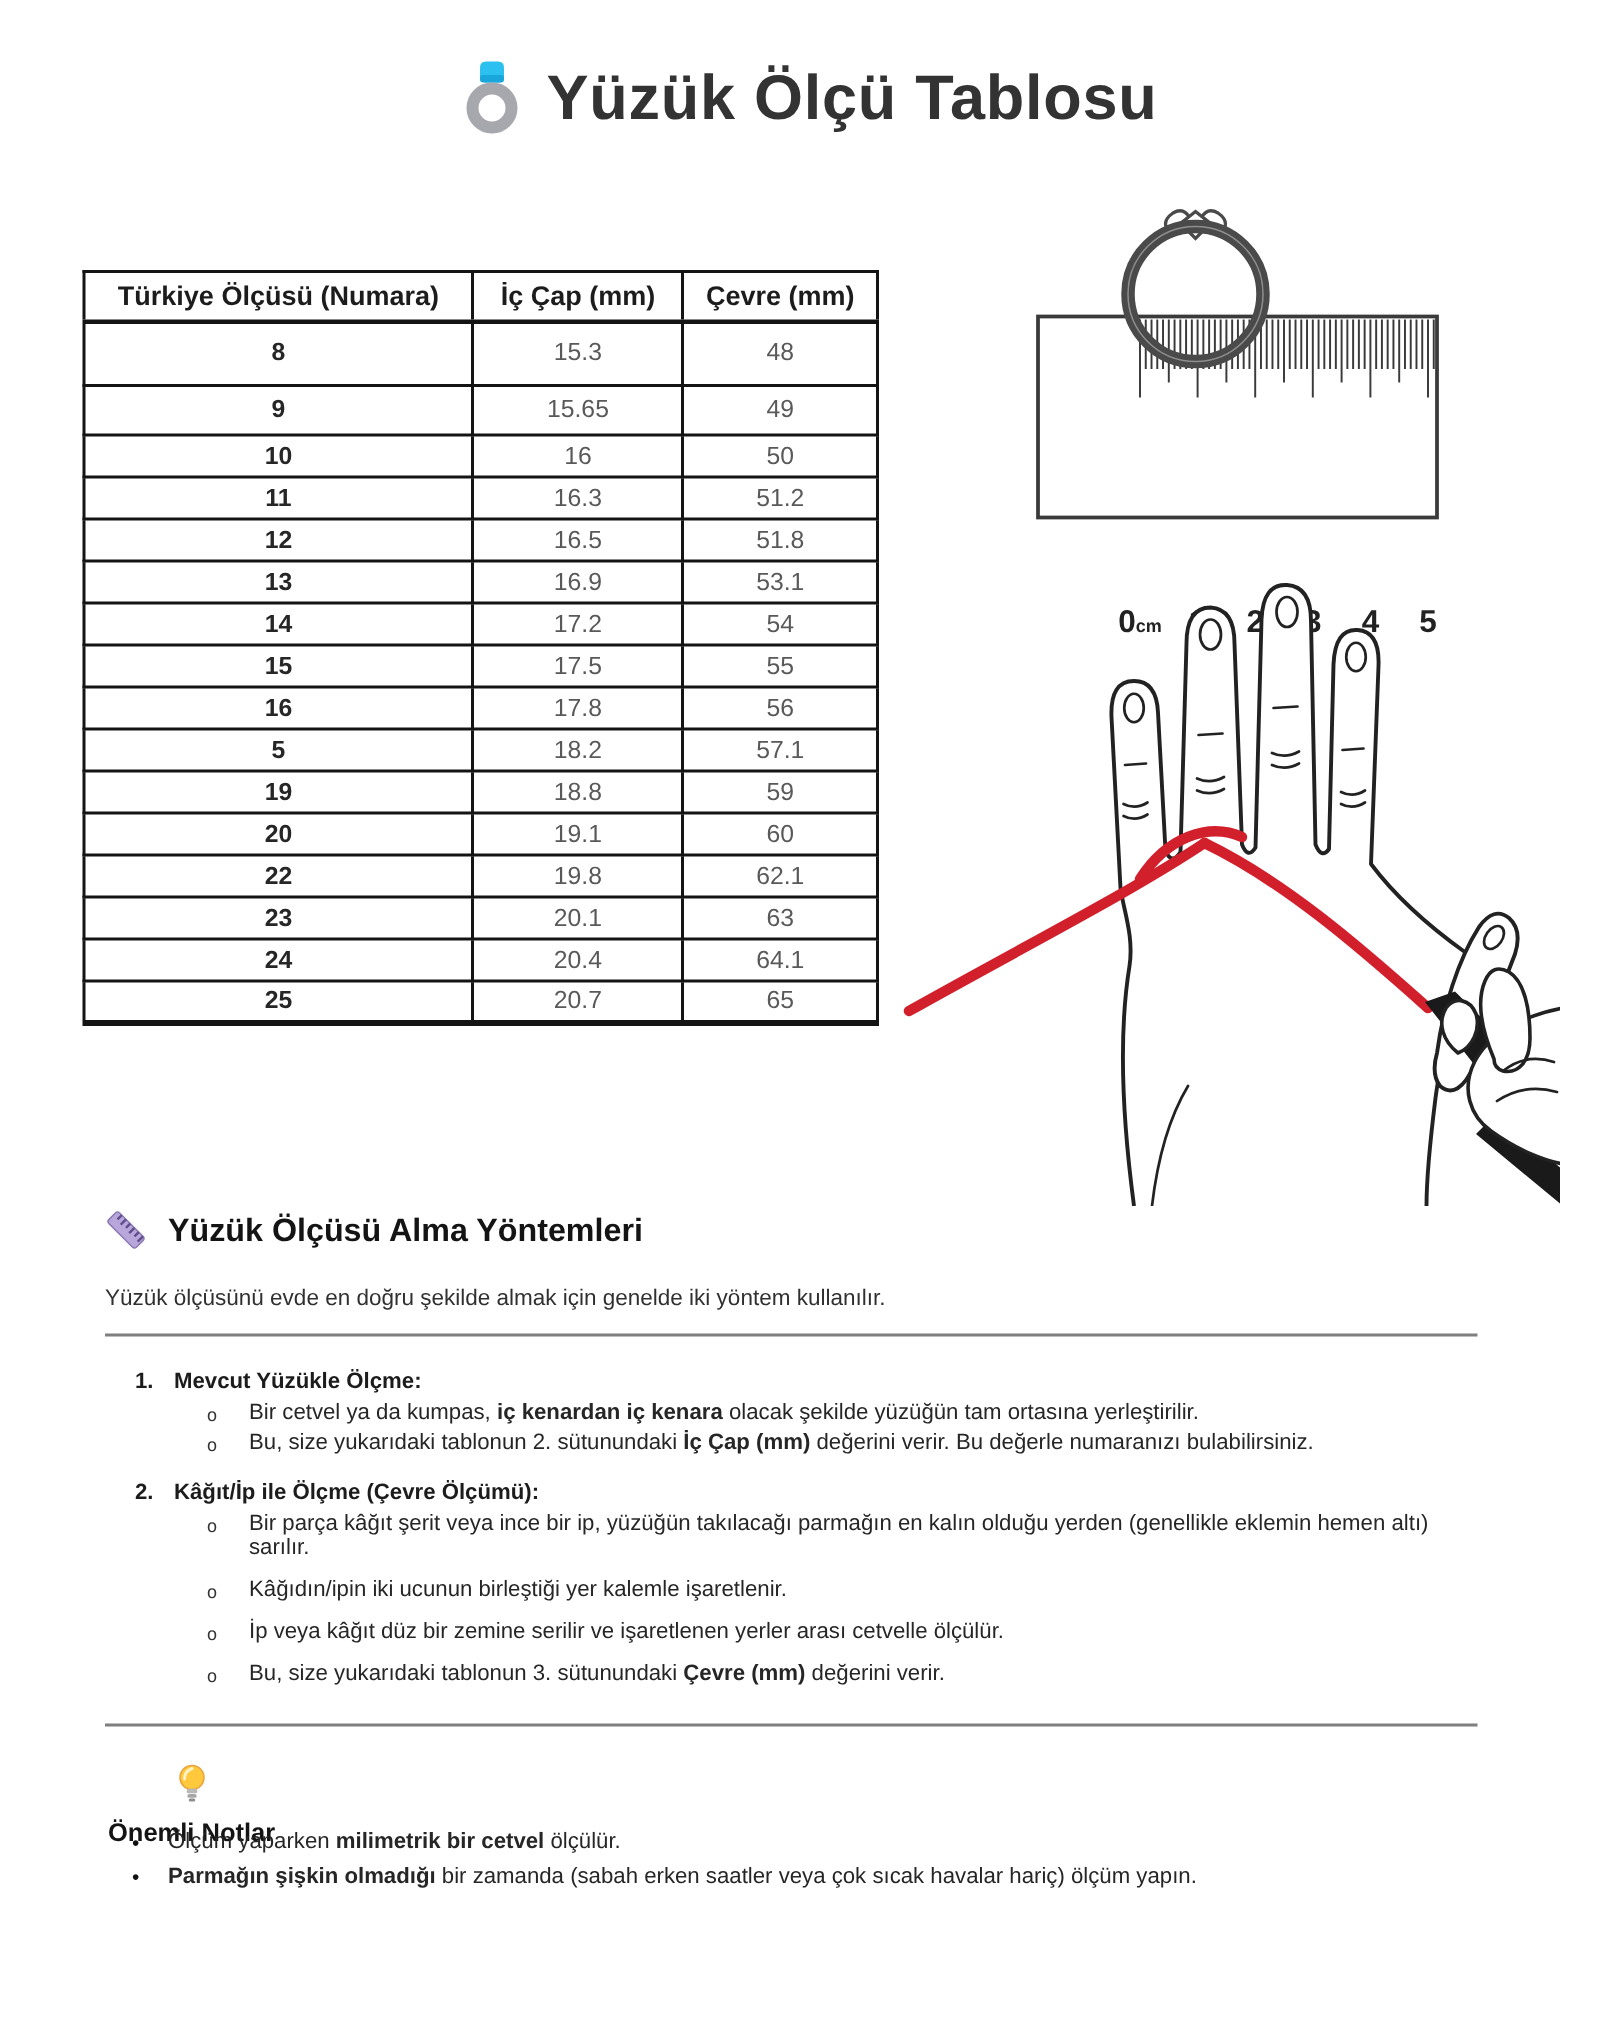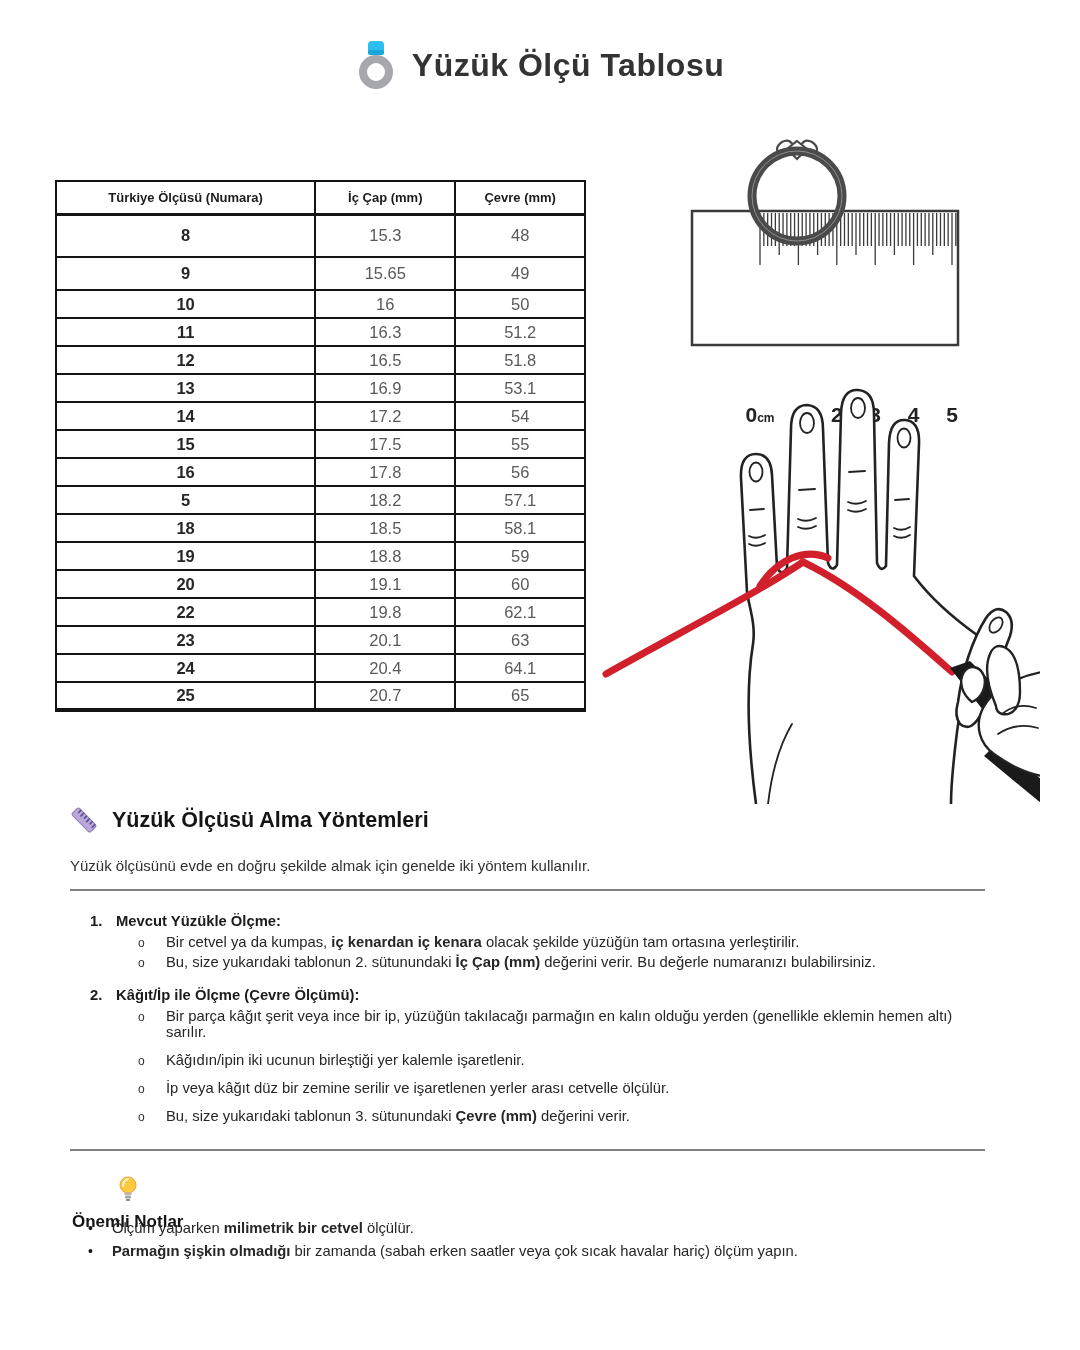--- a/index.html
+++ b/index.html
@@ -2,30 +2,30 @@
 <html lang="tr"><head>
 <meta charset="utf-8">
 <style>
   * { margin:0; padding:0; box-sizing:border-box; }
   html,body { background:#fff; }
   body { font-family:"Liberation Sans", sans-serif; color:#262626; }
   #page { position:relative; width:1080px; height:1350px; background:#ffffff; overflow:hidden; margin:0 auto; }
 
   
   .doc-header { position:absolute; top:40px; left:0; width:100%; display:flex; justify-content:center; align-items:center; gap:16px; }
-  .doc-title { font-size:32px; font-weight:700; color:#333333; letter-spacing:0.5px; }
+  .doc-title { font-size:42px; font-weight:700; color:#333333; letter-spacing:0.5px; }
 
   
   .size-table-wrap { position:absolute; left:55px; top:180px; width:531px; }
   table.size-table { width:100%; border-collapse:collapse; table-layout:fixed; background:#fff; }
   table.size-table col.c-size { width:49%; }
   table.size-table col.c-diam { width:26.5%; }
   table.size-table col.c-circ { width:24.5%; }
   table.size-table th, table.size-table td { border:2px solid #141414; text-align:center; vertical-align:middle; padding:0; }
-  table.size-table th { font-size:13px; font-weight:700; color:#1c1c1c; height:33px; border-bottom-width:3px; }
+  table.size-table th { font-size:18px; font-weight:700; color:#1c1c1c; height:33px; border-bottom-width:3px; }
   table.size-table td { font-size:16.5px; color:#595959; height:28px; }
   table.size-table td.c1 { font-weight:700; color:#262626; }
   table.size-table tr:first-child td { height:43px; }
   table.size-table tr:nth-child(2) td { height:33px; }
   table.size-table tr:last-child td { border-bottom-width:4px; }
 
   
   .ruler-fig { position:absolute; left:690px; top:133px; width:272px; height:218px; }
   .ruler-fig svg { position:absolute; inset:0; }
   .ruler-label { position:absolute; top:270px; transform:translateX(-50%); font-size:21px; font-weight:700; color:#222; font-family:"Liberation Sans",sans-serif; }
@@ -133,25 +133,20 @@
             <td class="c1">16</td>
             <td class="cn">17.8</td>
             <td class="cn">56</td>
           </tr>
           <tr>
             <td class="c1">5</td>
             <td class="cn">18.2</td>
             <td class="cn">57.1</td>
           </tr>
           <tr>
-            <td class="c1">18</td>
-            <td class="cn">18.5</td>
-            <td class="cn">58.1</td>
-          </tr>
-          <tr>
             <td class="c1">19</td>
             <td class="cn">18.8</td>
             <td class="cn">59</td>
           </tr>
           <tr>
             <td class="c1">20</td>
             <td class="cn">19.1</td>
             <td class="cn">60</td>
           </tr>
           <tr>

